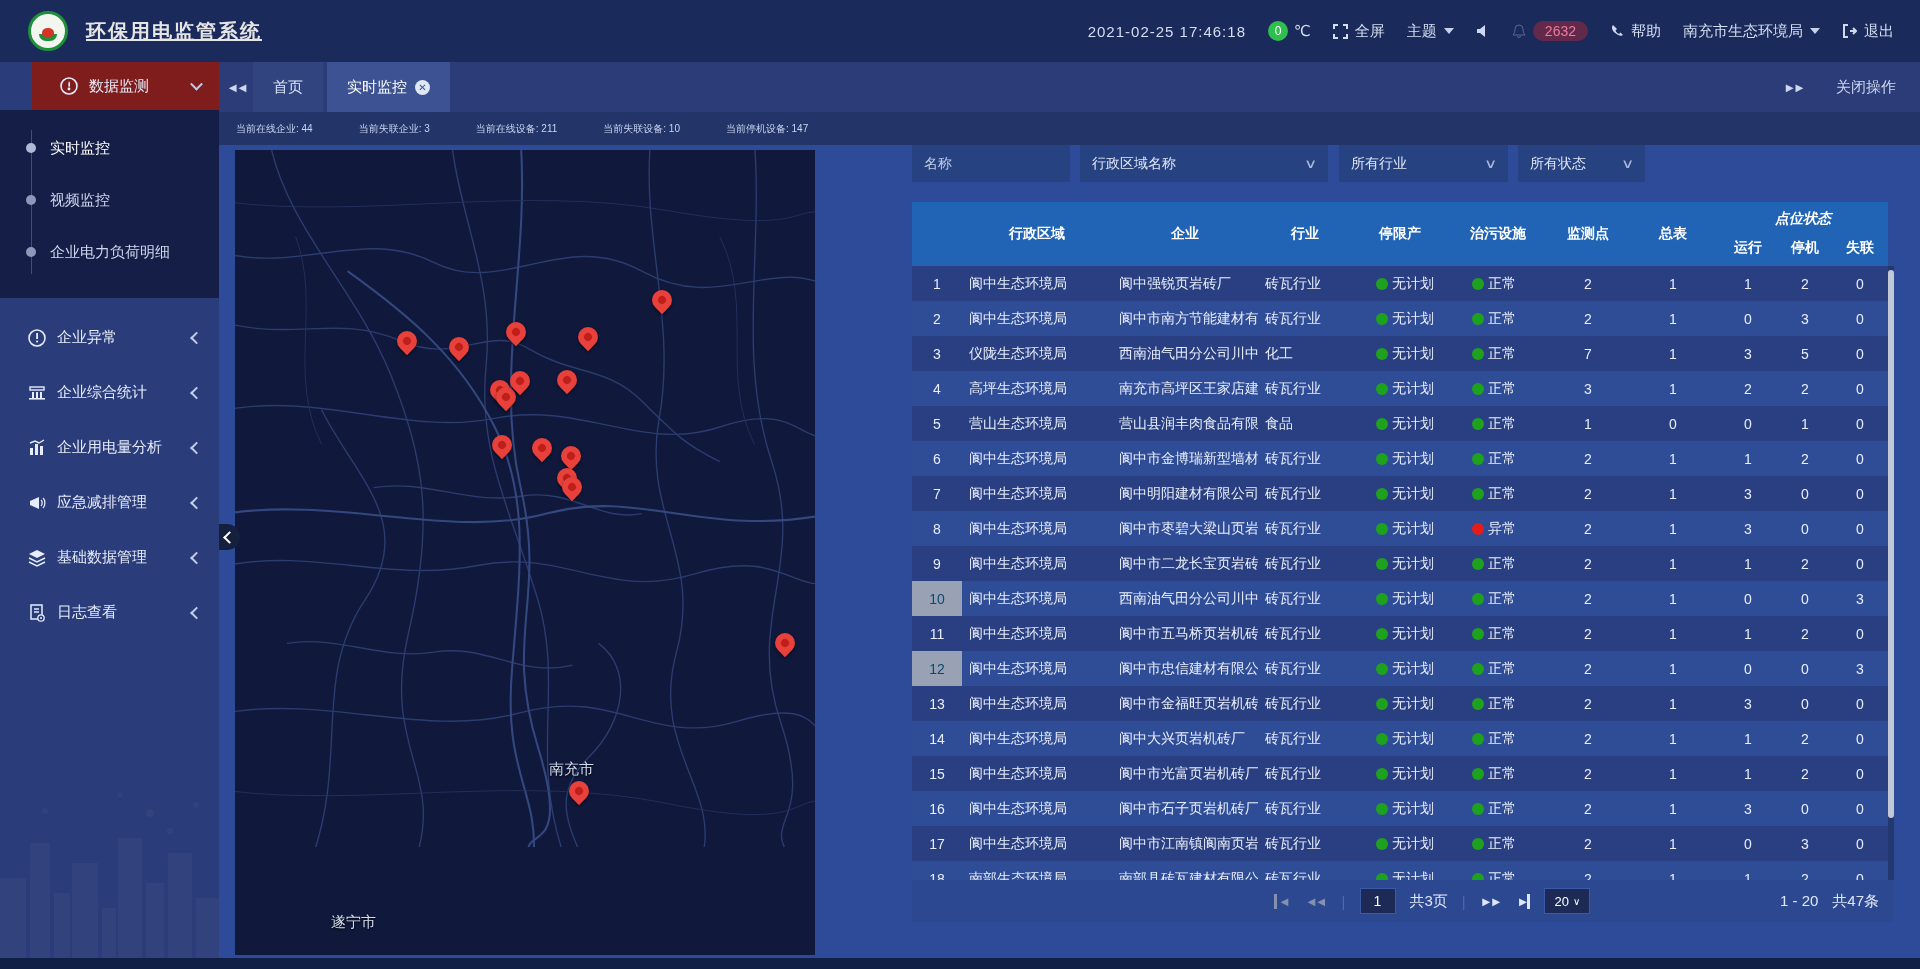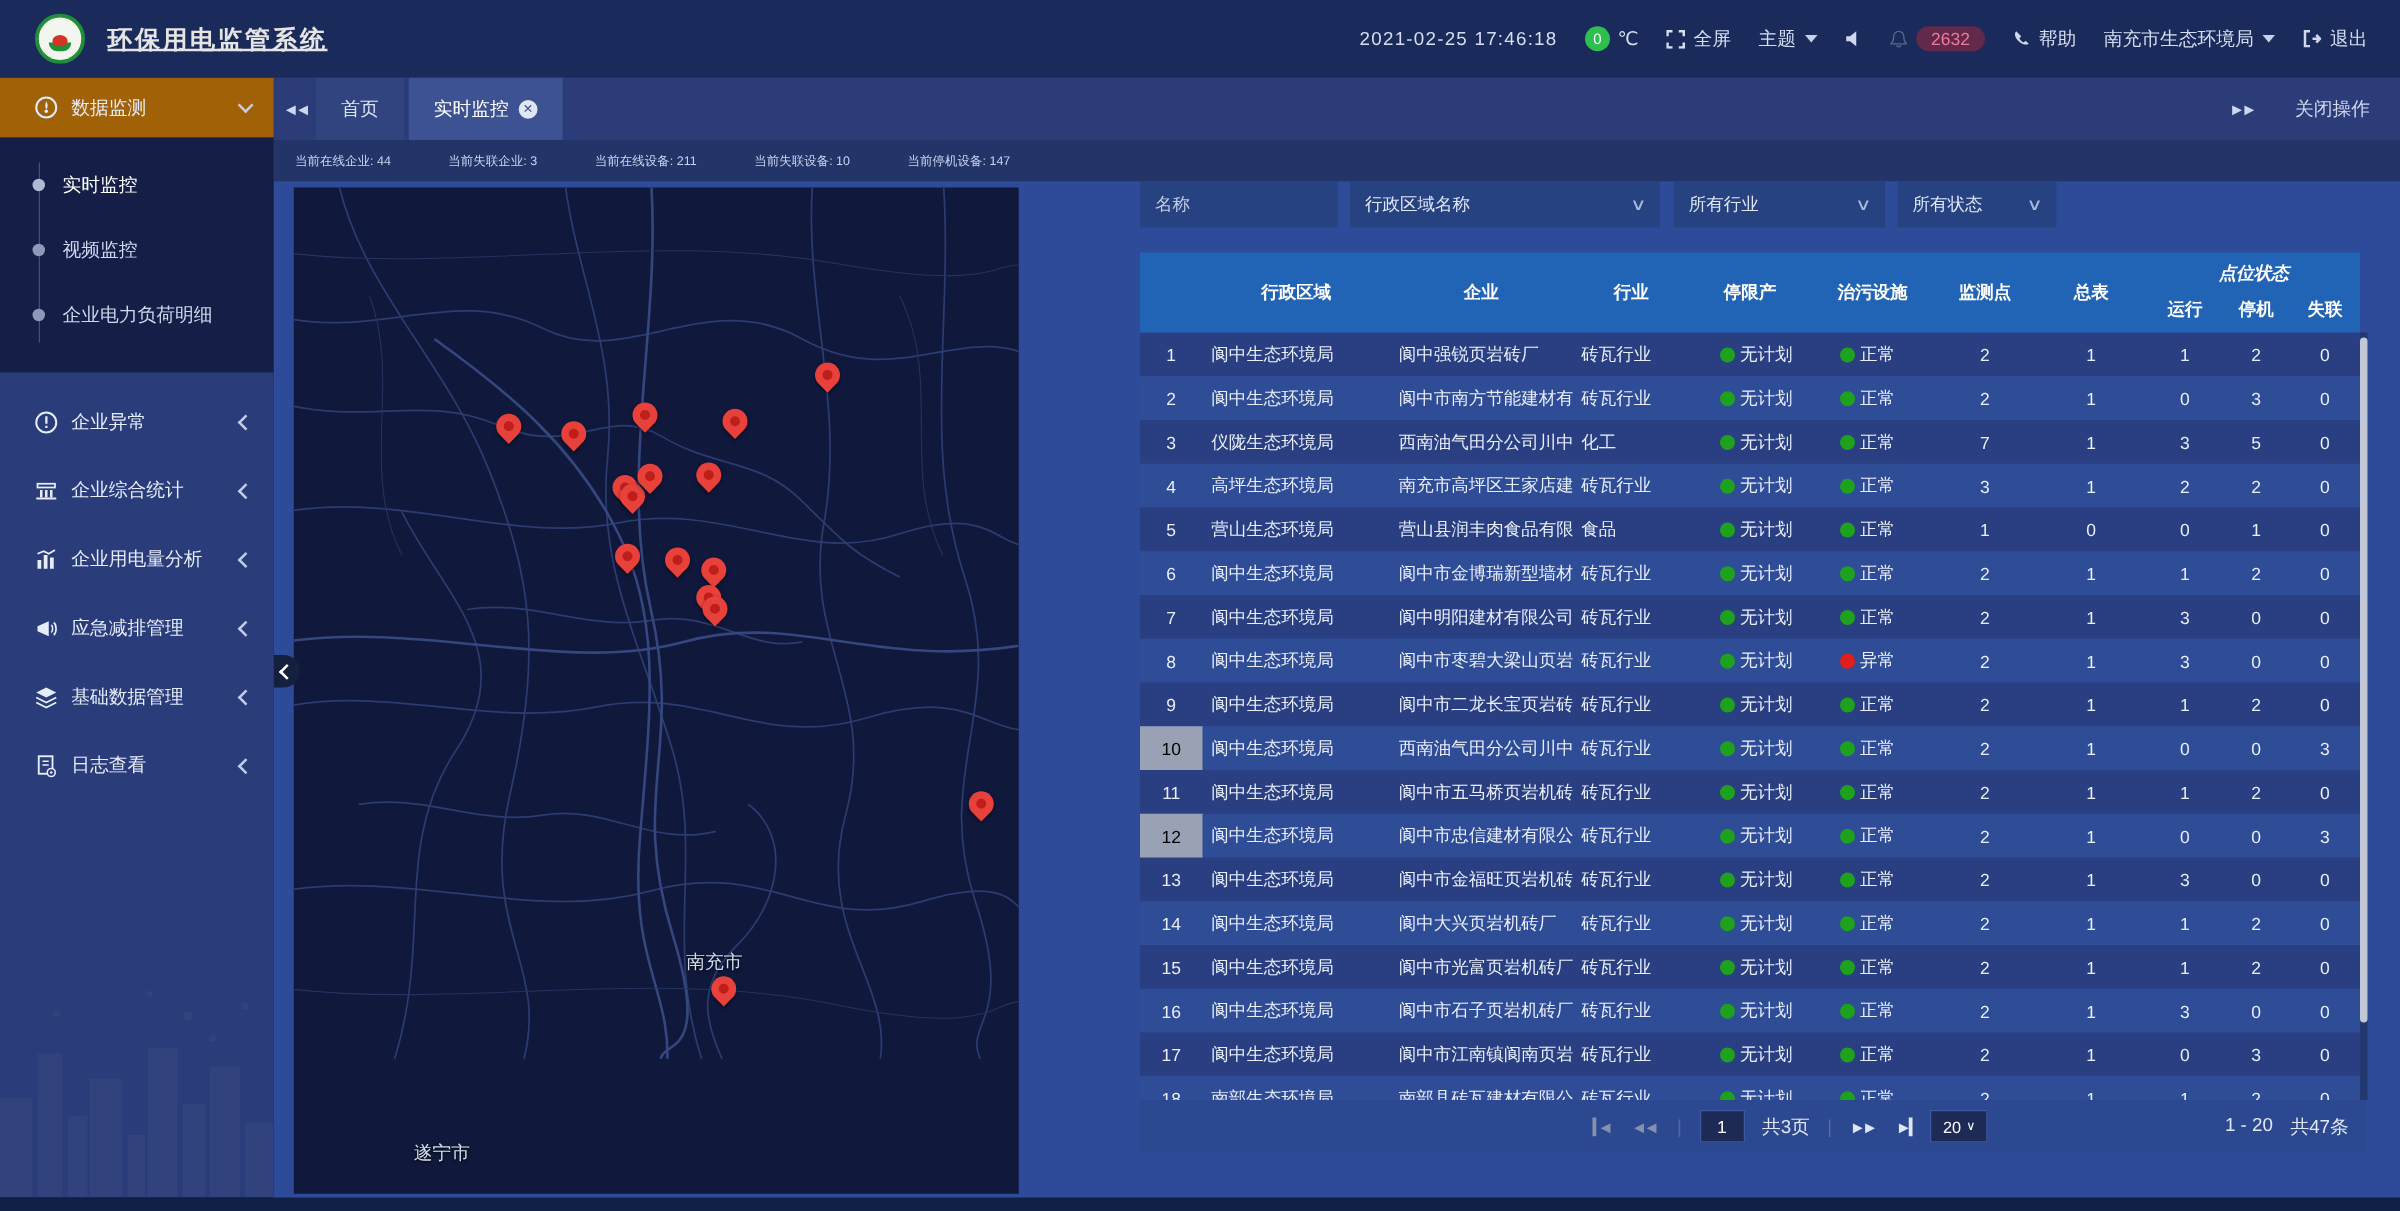--- a/index.html
+++ b/index.html
@@ -19,21 +19,21 @@
   .caret{width:0;height:0;border-left:5px solid transparent;border-right:5px solid transparent;border-top:6px solid #c7d2ea;display:inline-block;}
   .badge-pill{background:#63294b;color:#ee7a9c;border-radius:10px;padding:2px 12px;font-size:14px;}
   .icon-svg{display:inline-block;vertical-align:middle;}
   
   .sidebar{position:absolute;left:0;top:62px;width:219px;bottom:11px;background:#2b3c7a;overflow:hidden;z-index:20;}
   .grp{height:55px;display:flex;align-items:center;padding-left:27px;position:relative;cursor:pointer;color:#e6ecfa;font-size:15px;}
   .grp .gicon{width:20px;height:20px;margin-right:10px;flex:0 0 auto;}
   .grp .chev{position:absolute;right:18px;top:50%;width:7px;height:7px;border-left:2px solid #c2cde8;border-bottom:2px solid #c2cde8;}
   .chev.left{transform:translateY(-50%) rotate(45deg);}
   .chev.down{transform:translateY(-70%) rotate(-45deg);}
-  .grp.first{height:48px;background:#a16207;}
+  .grp.first{height:48px;background:#7f1d1d;margin-left:32px;}
   .submenu{background:#141e46;position:relative;padding:12px 0 20px 0;}
   .submenu::before{content:"";position:absolute;left:31px;top:20px;bottom:24px;width:1px;background:#3c4c8c;}
   .sub-item{height:52px;display:flex;align-items:center;padding-left:50px;position:relative;font-size:15px;color:#cfd8ef;cursor:pointer;}
   .sub-item::before{content:"";position:absolute;left:26px;top:50%;margin-top:-5px;width:10px;height:10px;border-radius:50%;background:#8d99bb;}
   .sub-item.active{color:#ffffff;}
   .sub-item.active::before{background:#aeb9d8;}
   .grp-list{padding-top:12px;}
   .skyline{position:absolute;left:0;bottom:0;width:219px;height:175px;opacity:.6;}
   
   .main{position:absolute;left:219px;top:62px;right:0;bottom:0;background:#2e4b9a;}
@@ -70,21 +70,21 @@
   .thead .hc.sub{align-items:flex-end;padding-bottom:9px;box-sizing:border-box;}
   .group-label{position:absolute;left:806px;top:8px;width:170px;text-align:center;font-style:italic;font-weight:bold;font-size:14px;}
   .tbody{position:absolute;left:0;top:121px;width:976px;height:614px;overflow:hidden;}
   .trow{height:35px;font-size:14px;color:#e8eefb;cursor:pointer;}
   .trow.odd{background:#293f81;}
   .trow.even{background:#2f4c97;}
   .tc{display:flex;align-items:center;overflow:hidden;white-space:nowrap;}
   .tc.center{justify-content:center;}
   .tc.tl{padding-left:7px;}
   .tc.ci{justify-content:center;}
-  .tc.ci.hl{background:#99a2b5;color:#000000;}
+  .tc.ci.hl{background:#99a2b5;color:#0c4a6e;}
   .dotcell{padding-left:24px;}
   .dot{width:12px;height:12px;border-radius:50%;display:inline-block;margin-right:4px;flex:0 0 auto;}
   .dot.green{background:#1ea21e;}
   .dot.red{background:#e31c1c;}
   .vscroll{position:absolute;right:-1px;top:121px;width:6px;height:614px;background:#22386f;}
   .vscroll .thumb{position:absolute;left:0;top:4px;width:6px;height:548px;background:#c2c8d6;border-radius:3px;}
   
   .pagination{position:absolute;left:0;top:735px;width:981px;height:42px;background:#2c4891;display:flex;align-items:center;font-size:15px;color:#dfe7f6;box-sizing:border-box;padding:0 14px;}
   .pg-cluster{margin-left:348px;display:flex;align-items:center;gap:14px;}
   .pg-ic{cursor:pointer;font-size:13px;letter-spacing:-3px;padding-right:3px;}

